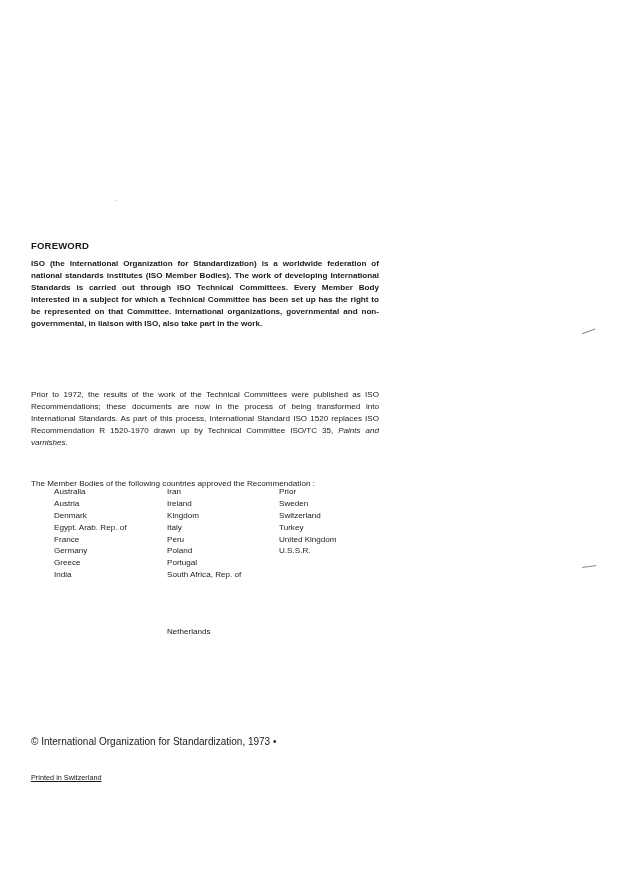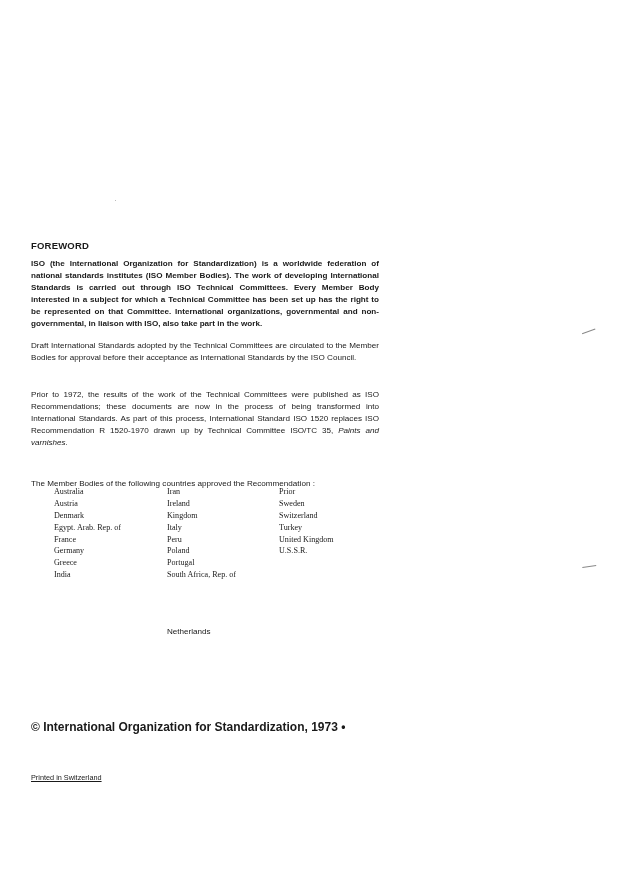--- a/index.html
+++ b/index.html
@@ -9,43 +9,42 @@
   .heading { position: absolute; left: 31px; top: 240px; font-size: 9.5px; font-weight: bold; letter-spacing: 0.2px; }
   .para { position: absolute; left: 31px; width: 348px; font-size: 8.1px; line-height: 12px;
           text-align: justify; }
   .p1 { top: 258px; font-weight: bold; }
   .p2 { top: 340px; }
   .p3 { top: 389px; }
   .p4 { top: 461px; margin-top: 17px; }
   .p5 { top: 591px; }
   .para em { font-style: italic; }
   .countries { position: absolute; top: 486px; left: 54px; font-size: 8.1px; line-height: 11.9px; }
-  .col { position: absolute; top: 0; white-space: nowrap; font-family: Liberation Serif, serif; }
+  .col { position: absolute; top: 0; white-space: nowrap; }
   .col1 { left: 0; }
   .col2 { left: 113px; }
   .col3 { left: 225px; }
   .col div { height: 11.9px; }
   .netherlands { position: absolute; left: 167px; top: 627px; font-size: 8.1px; }
-  .copyright { position: absolute; left: 31px; top: 720px; font-size: 12px; font-weight: bold; }
+  .copyright { position: absolute; left: 31px; top: 736px; font-size: 10px; font-weight: normal; }
   .printed { position: absolute; left: 31px; top: 773px; font-size: 7.3px; text-decoration: underline; }
   .mark { position: absolute; width: 14px; height: 4px; border-bottom: 1px solid #888; }
   .mark1 { left: 581px; top: 327px; transform: rotate(-20deg); }
   .mark2 { left: 582px; top: 562px; transform: rotate(-8deg); }
   .dot { position: absolute; left: 115px; top: 200px; width: 1px; height: 1px; background: #bbb; }
 </style>
 </head>
 <body>
 
 <div class="page">
   <div class="dot"></div>
 
   <div class="heading">FOREWORD</div>
 
   <div class="para p1">ISO (the International Organization for Standardization) is a worldwide federation of national standards institutes (ISO Member Bodies). The work of developing International Standards is carried out through ISO Technical Committees. Every Member Body interested in a subject for which a Technical Committee has been set up has the right to be represented on that Committee. International organizations, governmental and non-governmental, in liaison with ISO, also take part in the work.</div>
-  <div class="para p2">Draft International Standards adopted by the Technical Committees are circulated to the Member Bodies for approval before their acceptance as International Standards by the ISO Council.</div>
   <div class="para p3"><span>Prior to 1972, the results of the work of the Technical Committees were published as ISO Recommendations; these documents are now in the process of being transformed into International Standards. As part of this process, International Standard ISO 1520 replaces ISO Recommendation R 1520-1970 drawn up by Technical Committee ISO/TC 35,</span> <em>Paints and varnishes.</em></div>
   <div class="para p4">The Member Bodies of the following countries approved the Recommendation :</div>
 
   <div class="countries">
     <div class="col col1">
       <div>Australia</div>
       <div>Austria</div>
       <div>Denmark</div>
       <div>Egypt. Arab. Rep. of</div>
       <div>France</div>

